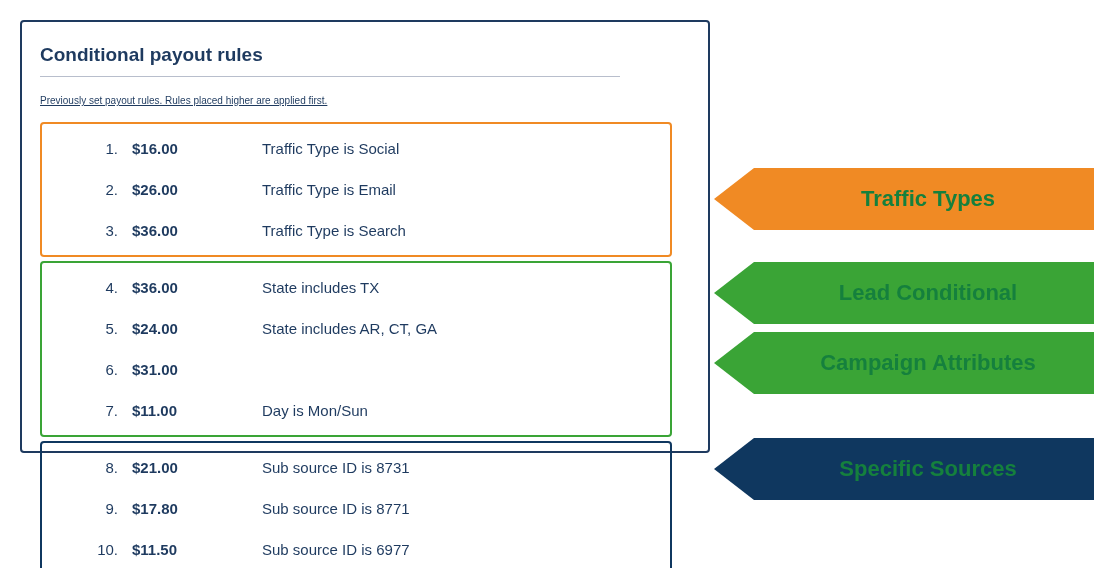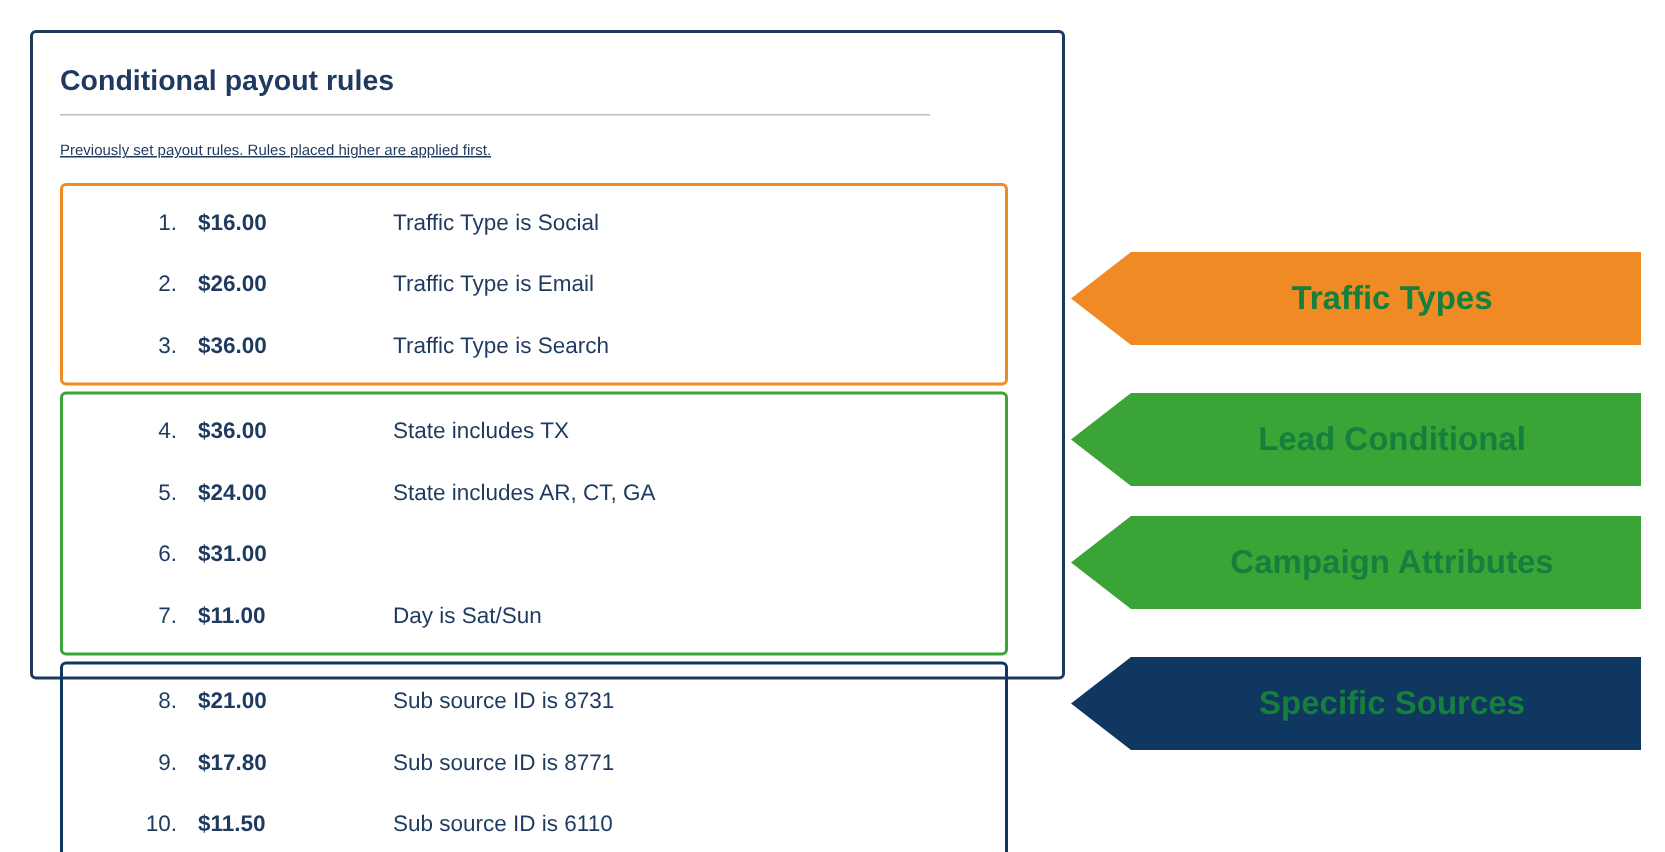--- a/index.html
+++ b/index.html
@@ -129,59 +129,59 @@
       <span class="amt">$24.00</span>
       <span class="cond">State includes AR, CT, GA</span>
     </div>
     <div class="rule-row">
       <span class="idx">6.</span>
       <span class="amt">$31.00</span>
     </div>
     <div class="rule-row">
       <span class="idx">7.</span>
       <span class="amt">$11.00</span>
-      <span class="cond">Day  is Sat/Sun</span>
+      <span class="cond">Day  is Mon/Sun</span>
     </div>
   </div>
   <div class="gap"></div>
 
   <div class="group group-navy">
     <div class="rule-row">
       <span class="idx">8.</span>
       <span class="amt">$21.00</span>
       <span class="cond">Sub source ID is 8731</span>
     </div>
     <div class="rule-row">
       <span class="idx">9.</span>
       <span class="amt">$17.80</span>
       <span class="cond">Sub source ID is 8771</span>
     </div>
     <div class="rule-row">
       <span class="idx">10.</span>
       <span class="amt">$11.50</span>
-      <span class="cond">Sub source ID is 6110</span>
+      <span class="cond">Sub source ID is 6977</span>
     </div>
   </div>
 </div>
 
 <div class="callout" style="top:168px">
   <svg viewBox="0 0 380 62" width="380" height="62">
     <polygon points="0,31 40,0 380,0 380,62 40,62" fill="#f08a24"></polygon>
   </svg>
   <div class="label">Traffic Types</div>
 </div>
 
 <div class="callout" style="top:262px">
   <svg viewBox="0 0 380 62" width="380" height="62">
     <polygon points="0,31 40,0 380,0 380,62 40,62" fill="#3aa436"></polygon>
   </svg>
   <div class="label">Lead Conditional</div>
 </div>
 
-<div class="callout" style="top:344px">
+<div class="callout" style="top:332px">
   <svg viewBox="0 0 380 62" width="380" height="62">
     <polygon points="0,31 40,0 380,0 380,62 40,62" fill="#3aa436"></polygon>
   </svg>
   <div class="label">Campaign Attributes</div>
 </div>
 
 <div class="callout" style="top:438px">
   <svg viewBox="0 0 380 62" width="380" height="62">
     <polygon points="0,31 40,0 380,0 380,62 40,62" fill="#0f375f"></polygon>
   </svg>

